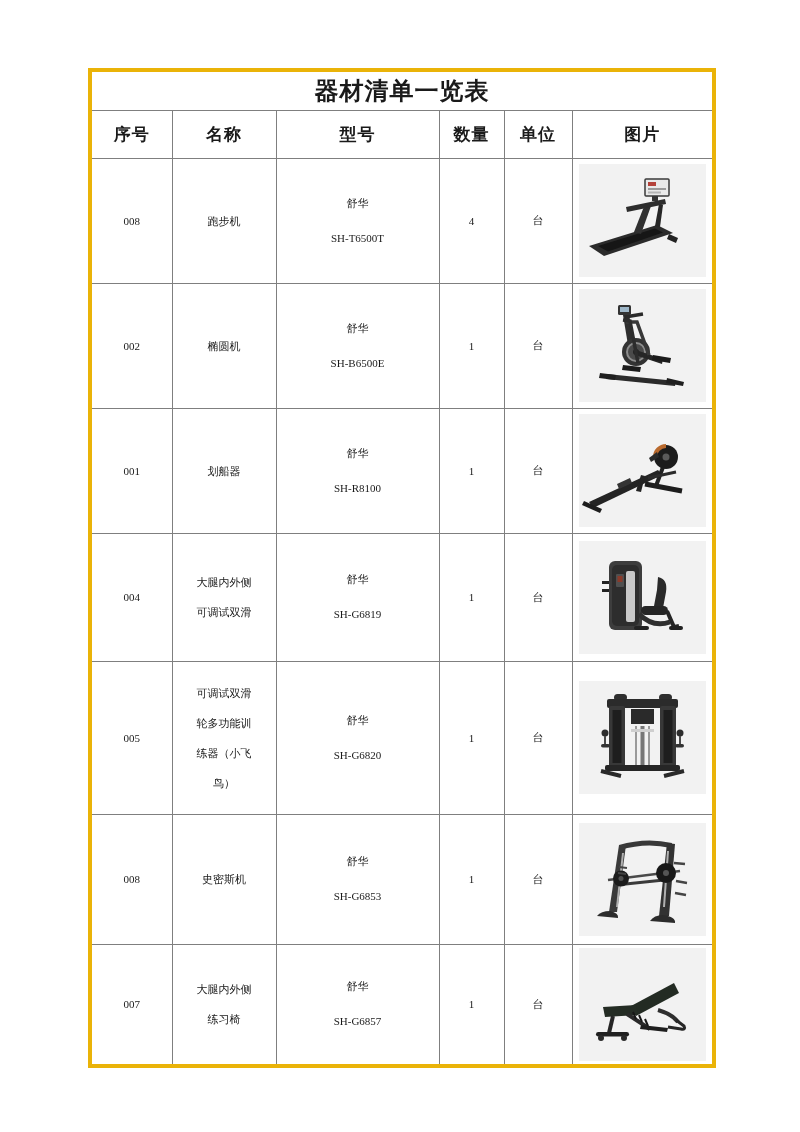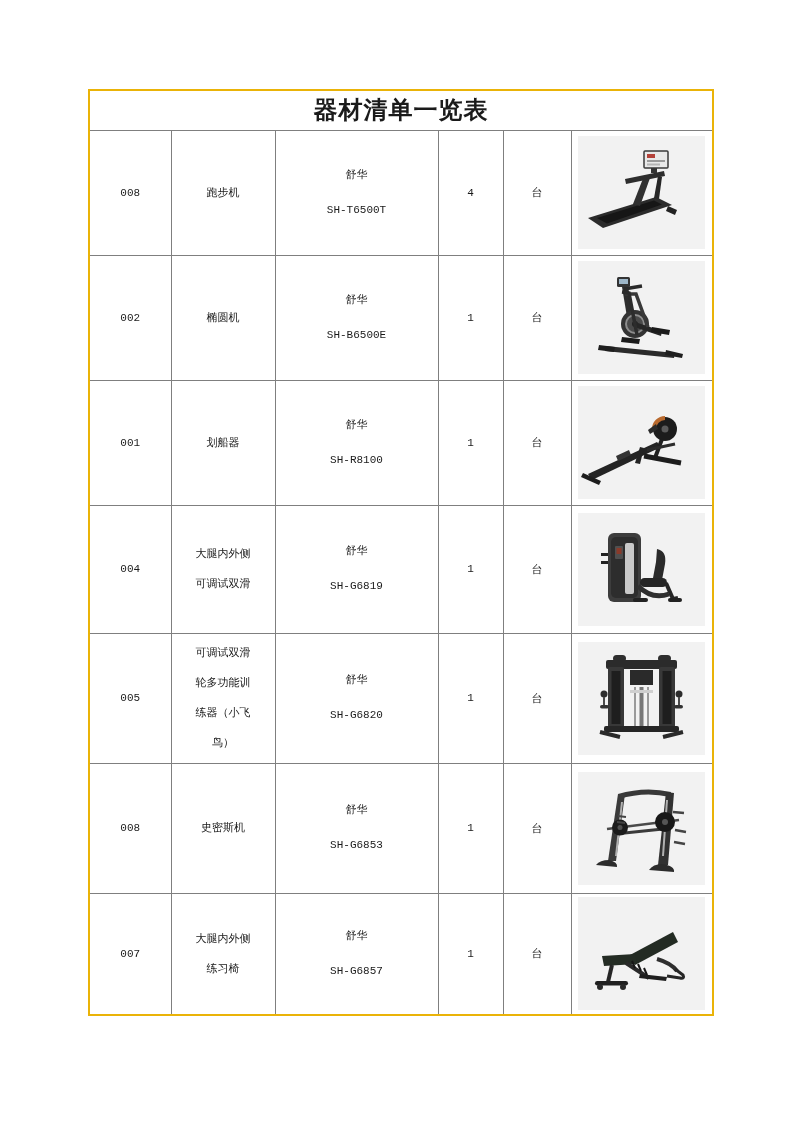--- a/index.html
+++ b/index.html
@@ -6,26 +6,25 @@
   html, body { background: #ffffff; }
   body {
     width: 800px; height: 1132px;
     font-family: "Liberation Serif", "DejaVu Serif", serif;
     color: #1a1a1a;
     position: relative;
     overflow: hidden;
   }
   .doc-page { position: absolute; left: 0; top: 0; width: 800px; height: 1132px; background: #fff; }
   table.equip-table {
-    position: absolute; left: 88px; top: 89px;
+    position: absolute; left: 88px; top: 68px;
     width: 624px;
     border-collapse: collapse;
     table-layout: fixed;
-    border: 2px solid #eab308;
-    font-family: Liberation Mono, monospace;
+    border: 4px solid #eab308;
   }
   table.equip-table th, table.equip-table td {
     border: 1px solid #7f7f7f;
     text-align: center;
     vertical-align: middle;
     overflow: hidden;
   }
   tr.title-row th {
     height: 40px;
     font-size: 24px;
@@ -36,21 +35,21 @@
     height: 48px;
     font-size: 17px;
     font-weight: bold;
     letter-spacing: 1px;
   }
   td { font-size: 11px; }
   tr.h125 { height: 125px; }
   tr.h128 { height: 128px; }
   tr.h130 { height: 130px; }
   tr.h122 { height: 122px; }
-  td.cell-name { white-space: pre-line; line-height: 30px; padding: 4px 6px; }
+  td.cell-name { white-space: pre-line; line-height: 30px; padding: 16px 6px; }
   td.cell-model .model-line { line-height: 35px; }
   td.cell-image { padding: 0; }
   .photo {
     width: 127px; height: 113px;
     margin: 0 auto;
     background: #f2f2f2;
     display: flex; align-items: center; justify-content: center;
   }
   .photo svg { display: block; }
 </style>
@@ -63,20 +62,28 @@
       <col style="width:82px">
         <col style="width:104px">
         <col style="width:163px">
       <col style="width:65px">
         <col style="width:68px">
         <col style="width:142px">
     </colgroup>
     <thead>
       <tr class="title-row">
         <th colspan="6">器材清单一览表</th>
+      </tr>
+      <tr class="header-row">
+        <th>序号</th>
+        <th>名称</th>
+        <th>型号</th>
+        <th>数量</th>
+        <th>单位</th>
+        <th>图片</th>
       </tr>
     </thead>
     <tbody>
 
       <tr class="h125">
         <td>008</td>
         <td class="cell-name">跑步机</td>
         <td class="cell-model">
           <div class="model-line">舒华</div>
           <div class="model-line">SH-T6500T</div>

